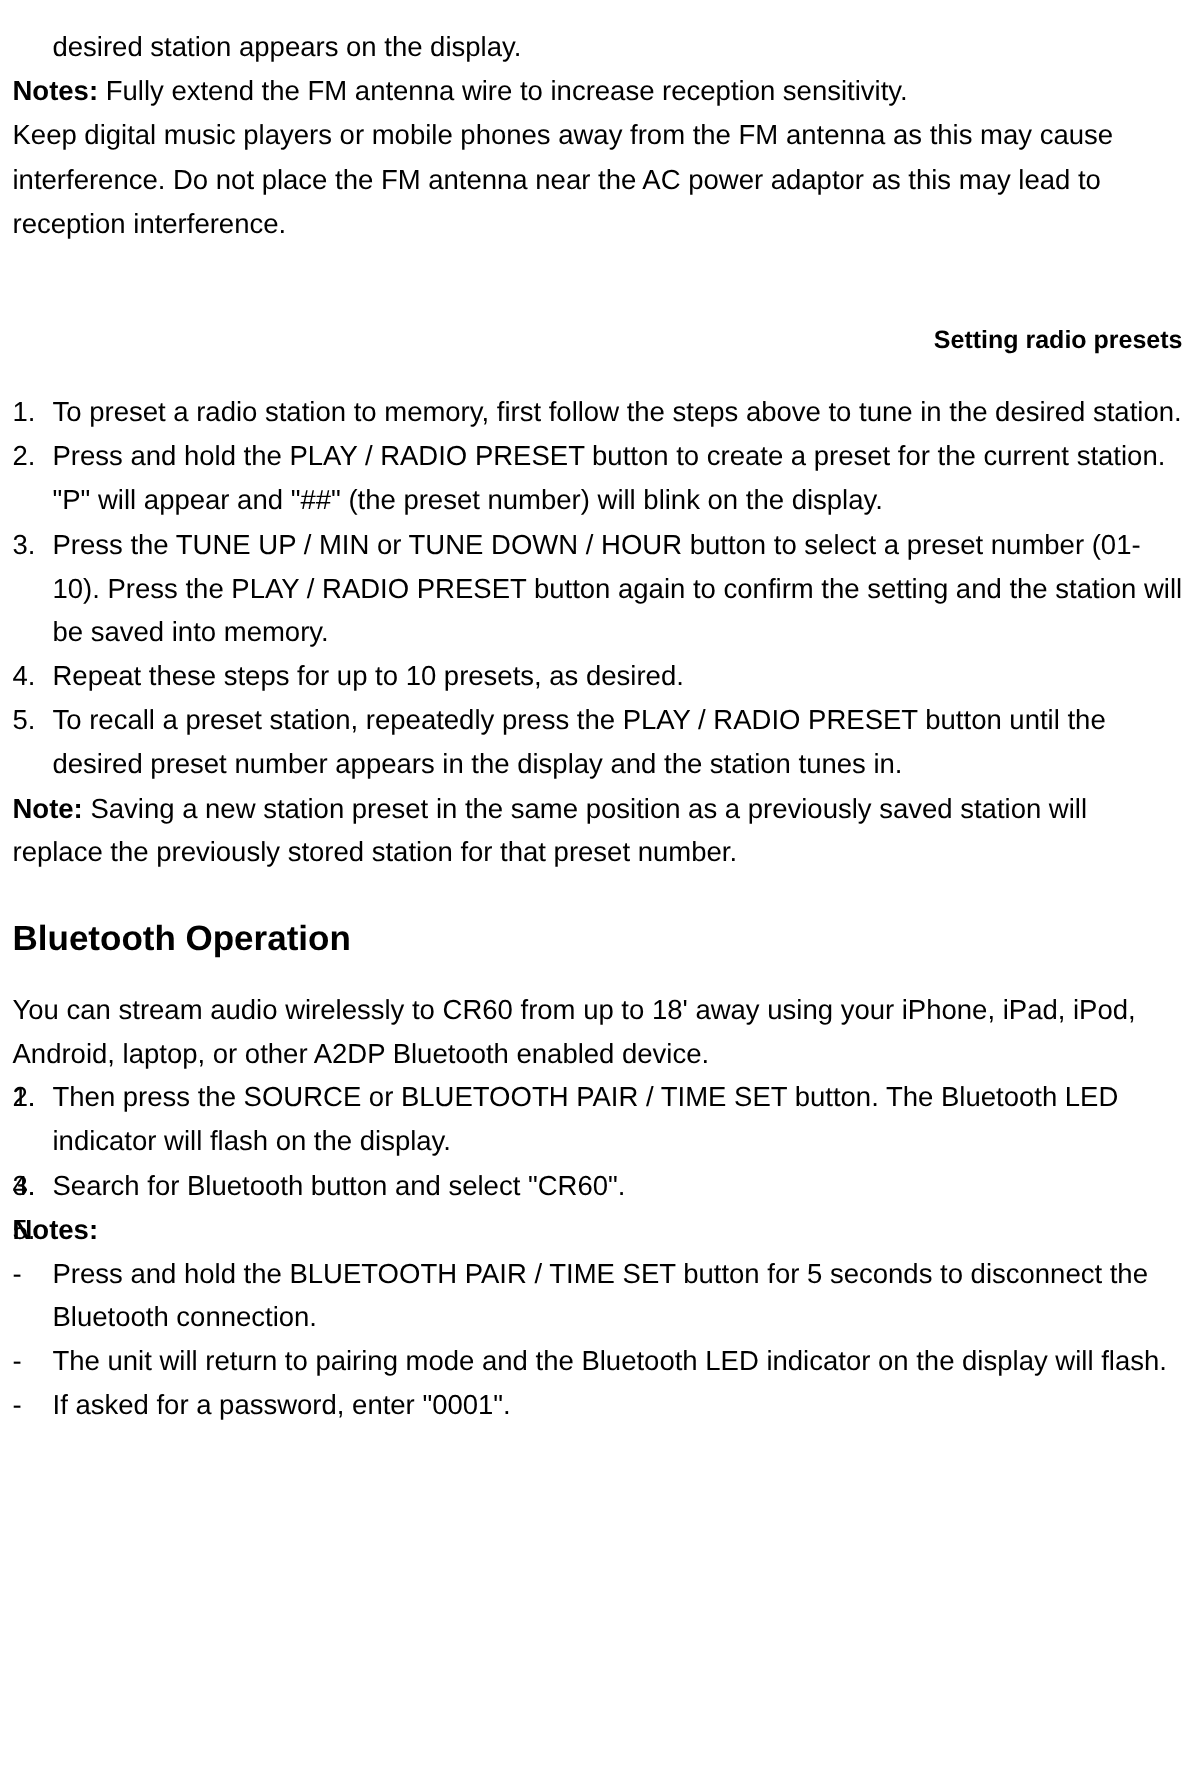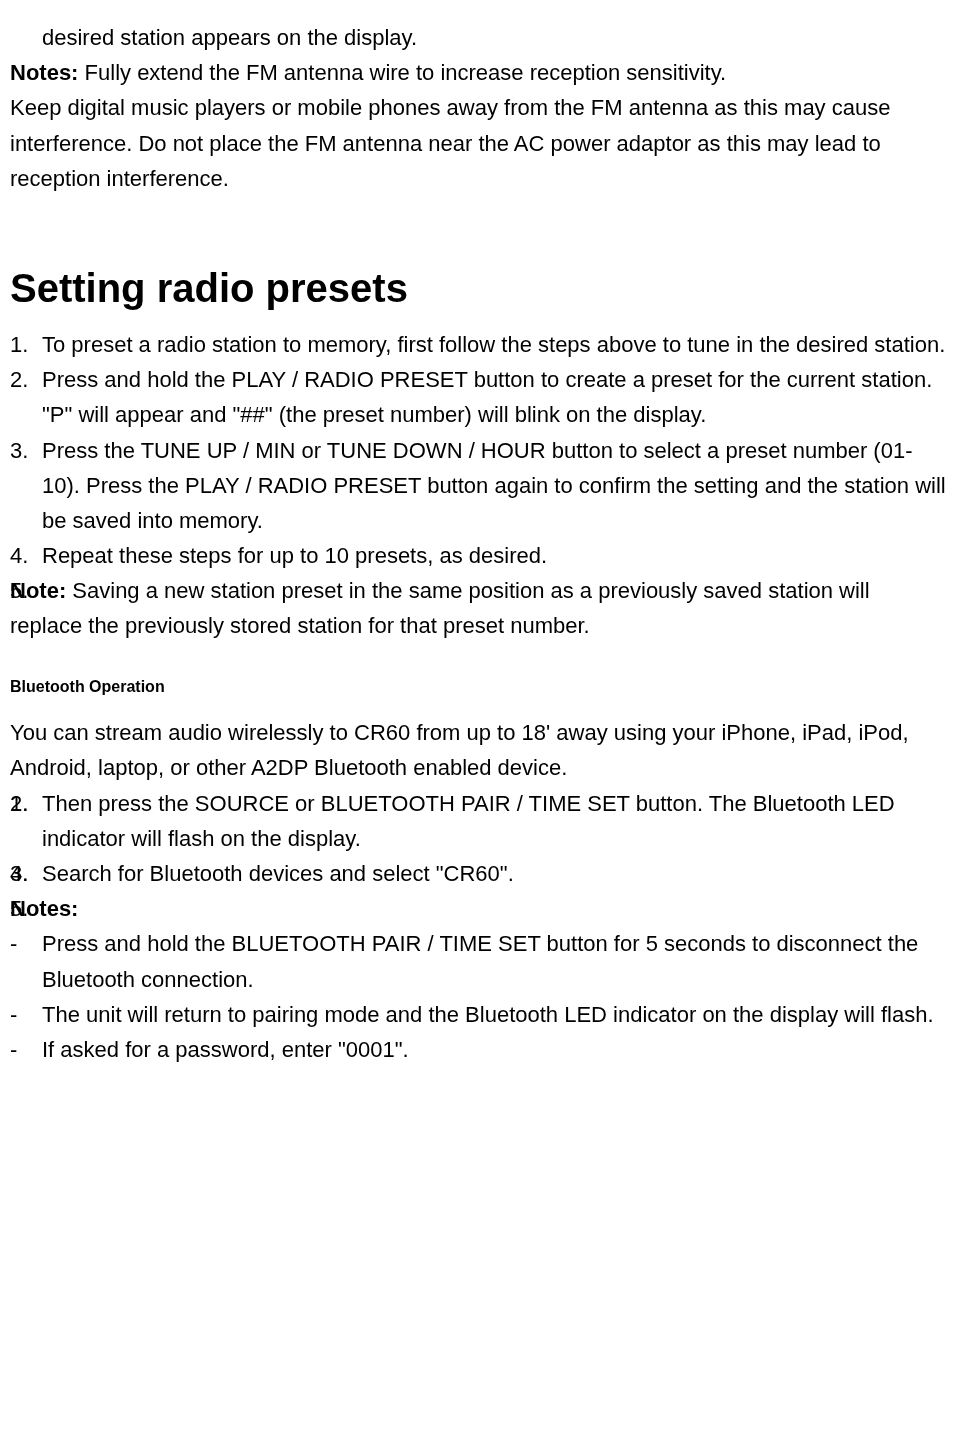--- a/index.html
+++ b/index.html
@@ -8,26 +8,27 @@
     font-family: Arial, Helvetica, sans-serif;
     font-size: 22px;
     line-height: 1.6;
     color: #000;
     width: 936px;
   }
   .indent {
     padding-left: 32px;
   }
   h1 {
-    font-size: 40px;
+    font-size: 20px;
     font-weight: bold;
-    margin: 40px 0 7px 0;
+    margin: 40px 0 24px 0;
+    text-align: right;
   }
   h2 {
-    font-size: 16px;
+    font-size: 28px;
     font-weight: bold;
     margin: 30px 0 16px 0;
   }
   ol, ul {
     margin: 0;
     padding-left: 0;
     list-style: none;
   }
   li {
     position: relative;
@@ -74,20 +75,21 @@
   <li>
     <span class="num">3.</span>
     <span>Press the TUNE UP / MIN or TUNE DOWN / HOUR button to select a preset number (01- 10). Press the PLAY / RADIO PRESET button again to confirm the setting and the station will be saved into memory.</span>
   </li>
   <li>
     <span class="num">4.</span>
     <span>Repeat these steps for up to 10 presets, as desired.</span>
   </li>
   <li>
     <span class="num">5.</span>
+    <span>To recall a preset station, repeatedly press the PLAY / RADIO PRESET button until the desired preset number appears in the display and the station tunes in.</span>
   </li>
 </ol>
 
 <div class="para">
   <span class="notes-label">Note:</span><span> Saving a new station preset in the same position as a previously saved station will replace the previously stored station for that preset number.</span>
 </div>
 
 <h2>Bluetooth Operation</h2>
 
 <div class="para">You can stream audio wirelessly to CR60 from up to 18' away using your iPhone, iPad, iPod, Android, laptop, or other A2DP Bluetooth enabled device.</div>
@@ -98,21 +100,21 @@
   </li>
   <li>
     <span class="num">2.</span>
     <span>Then press the SOURCE or BLUETOOTH PAIR / TIME SET button.    The Bluetooth LED indicator will flash on the display.</span>
   </li>
   <li>
     <span class="num">3.</span>
   </li>
   <li>
     <span class="num">4.</span>
-    <span>Search for Bluetooth devices and select "CR60".</span>
+    <span>Search for Bluetooth button and select "CR60".</span>
   </li>
   <li>
     <span class="num">5.</span>
   </li>
 </ol>
 
 <div class="para">
   <span class="notes-label">Notes:</span>
 </div>
 

